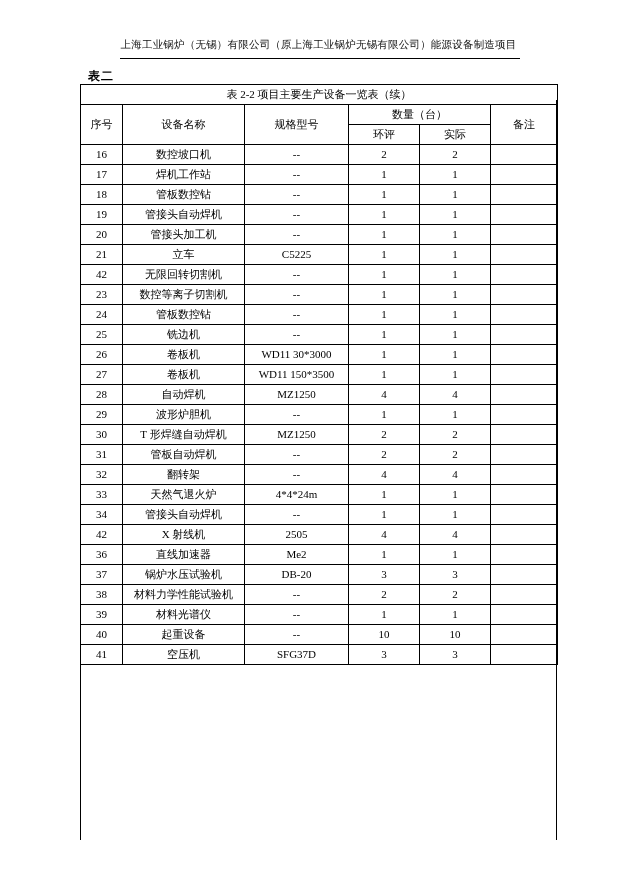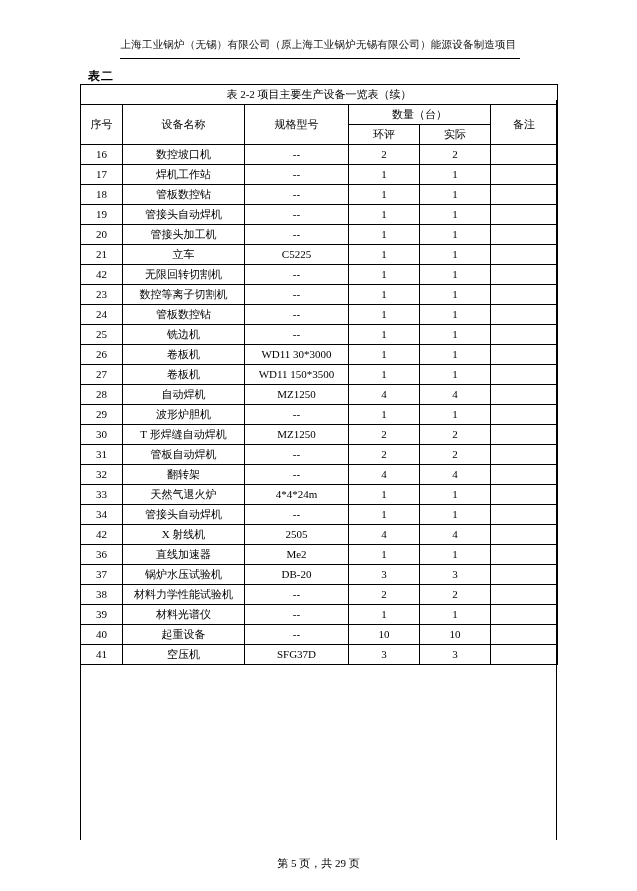--- a/index.html
+++ b/index.html
@@ -338,15 +338,14 @@
           <td class="nowrap">41</td>
           <td class="nowrap">空压机</td>
           <td class="nowrap">SFG37D</td>
           <td class="nowrap">3</td>
           <td class="nowrap">3</td>
           <td class="nowrap"></td>
         </tr>
       </tbody>
   </table>
 
-  <div class="footer">第 5 页，共 29 页</div>
 
 </div>
 
 </body></html>

